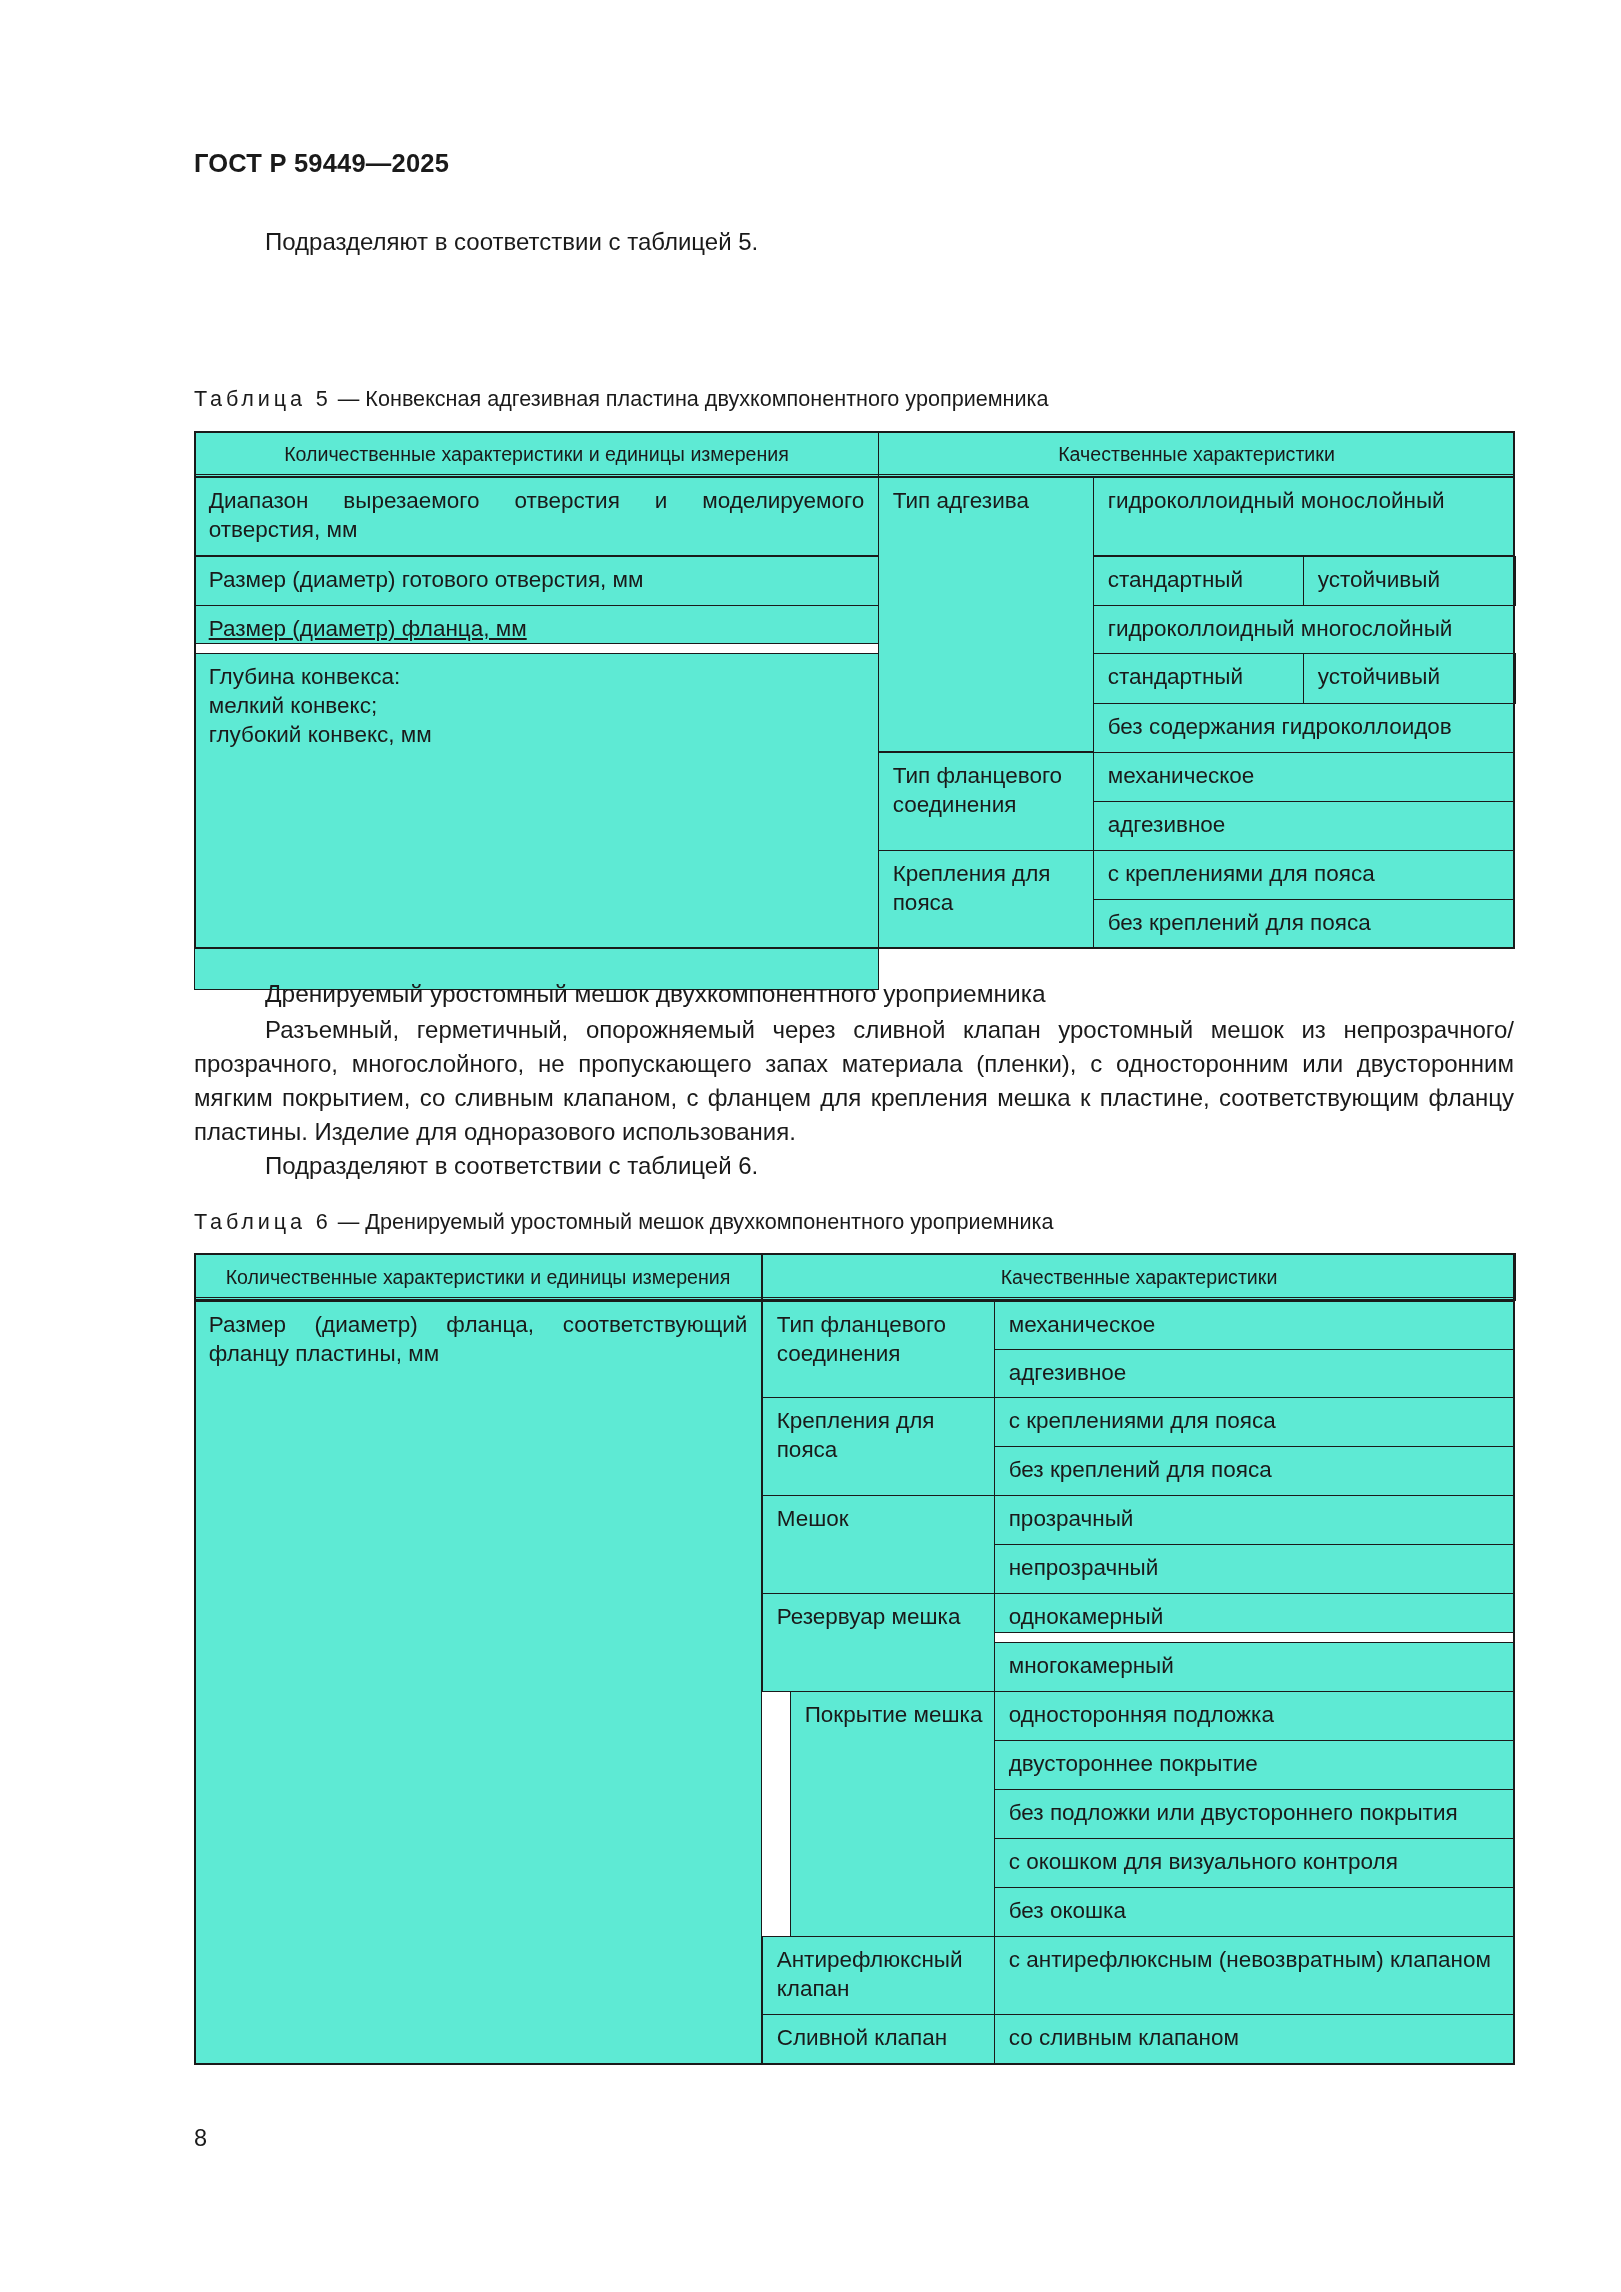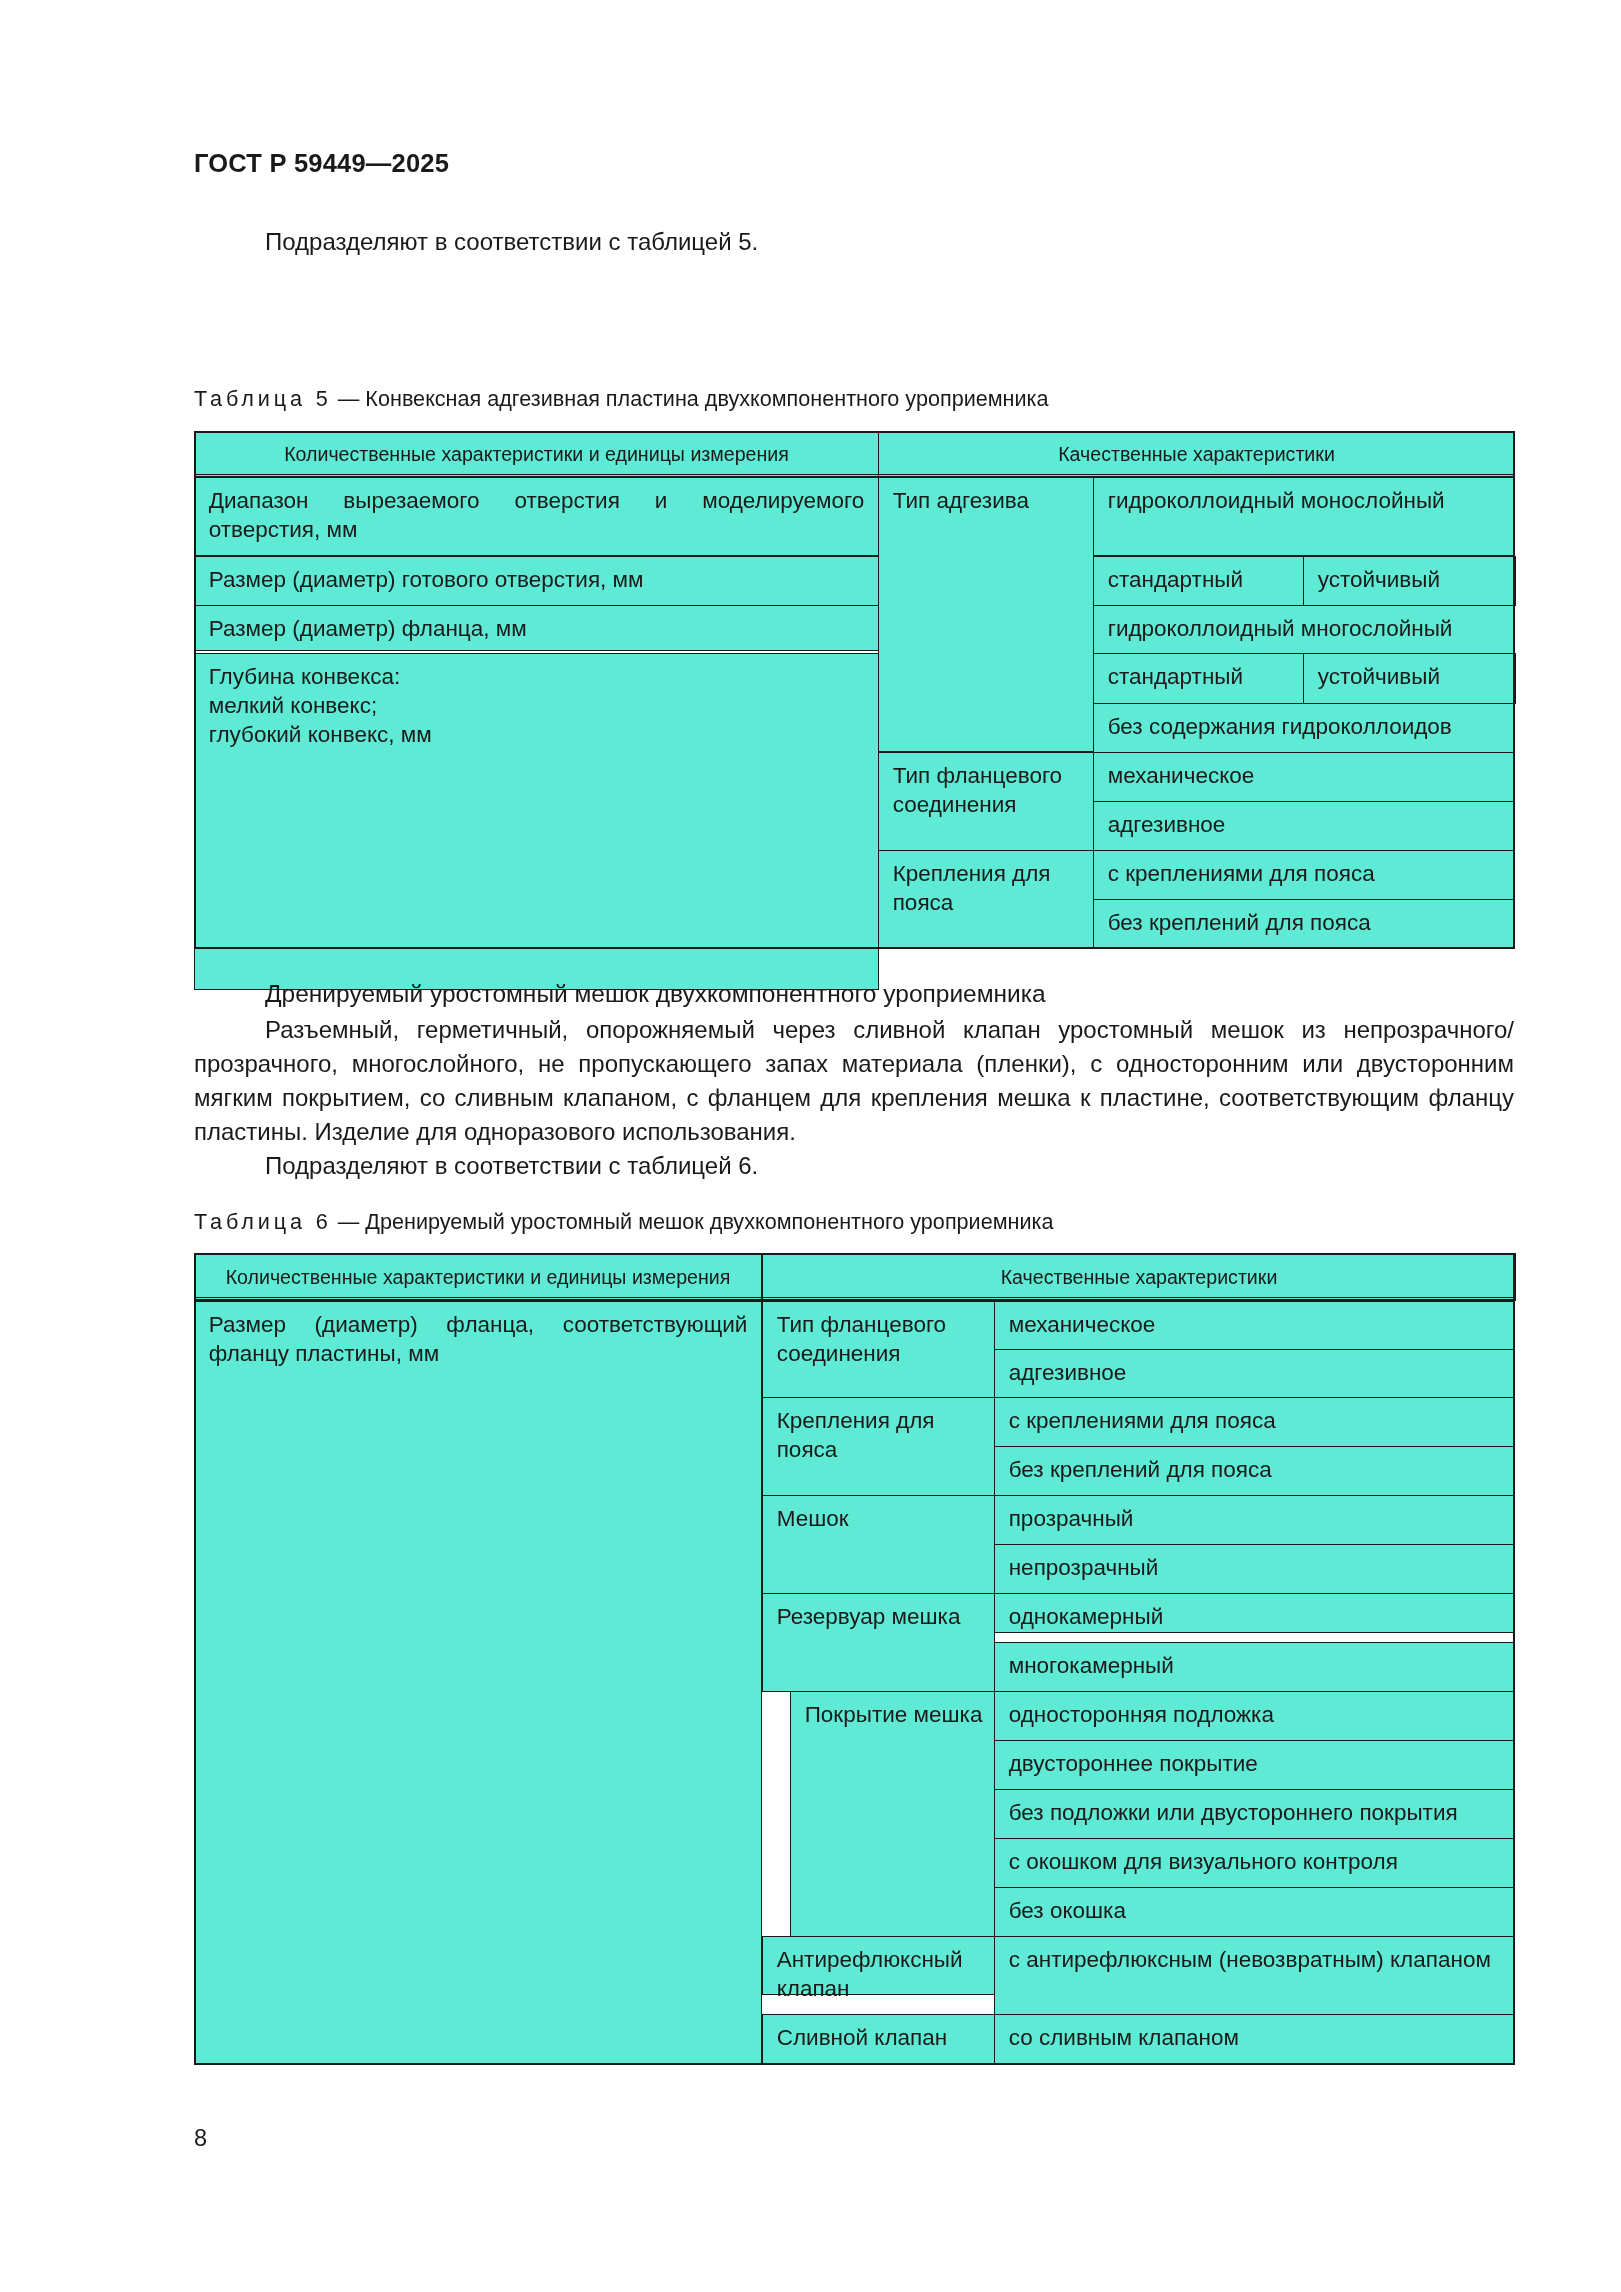--- a/index.html
+++ b/index.html
@@ -35,21 +35,21 @@
   <span class="spaced">Таблица 5</span>
   <span>— Конвексная адгезивная пластина двухкомпонентного уроприемника</span>
 </div>
 
 <div class="grid" style="left:0;top:0;">
   <div class="cell hdr" style="left:194px;top:431px;width:685px;height:46px;">Количественные характеристики и единицы измерения</div>
   <div class="cell hdr" style="left:878px;top:431px;width:637px;height:46px;">Качественные характеристики</div>
 
   <div class="cell just" style="left:194px;top:477px;width:685px;height:79px;">Диапазон вырезаемого отверстия и моделируемого отверстия, мм</div>
   <div class="cell" style="left:194px;top:556px;width:685px;height:50px;">Размер (диаметр) готового отверстия, мм</div>
-  <div class="cell" style="left:194px;top:605px;width:685px;height:46px;">Размер (диаметр) фланца, мм</div>
+  <div class="cell" style="left:194px;top:605px;width:685px;height:39px;text-decoration:underline;">Размер (диаметр) фланца, мм</div>
   <div class="cell" style="left:194px;top:653px;width:685px;height:337px;white-space:pre-line;">Глубина конвекса:
 мелкий конвекс;
 глубокий конвекс, мм</div>
 
   <div class="cell" style="left:878px;top:477px;width:216px;height:275px;">Тип адгезива</div>
   <div class="cell" style="left:878px;top:752px;width:216px;height:99px;">Тип фланцевого соединения</div>
   <div class="cell" style="left:878px;top:850px;width:216px;height:99px;">Крепления для пояса</div>
 
   <div class="cell" style="left:1093px;top:477px;width:422px;height:79px;">гидроколлоидный монослойный</div>
   <div class="cell" style="left:1093px;top:556px;width:211px;height:50px;">стандартный</div>
@@ -83,21 +83,21 @@
   <div class="cell hdr" style="left:194px;top:1253px;width:568px;height:48px;">Количественные характеристики и единицы измерения</div>
   <div class="cell hdr" style="left:762px;top:1253px;width:754px;height:48px;">Качественные характеристики</div>
 
   <div class="cell just" style="left:194px;top:1301px;width:568px;height:764px;">Размер (диаметр) фланца, соответствующий фланцу пластины, мм</div>
 
   <div class="cell" style="left:762px;top:1301px;width:233px;height:97px;">Тип фланцевого соединения</div>
   <div class="cell" style="left:762px;top:1397px;width:233px;height:99px;">Крепления для пояса</div>
   <div class="cell" style="left:762px;top:1495px;width:233px;height:99px;">Мешок</div>
   <div class="cell" style="left:762px;top:1593px;width:233px;height:99px;">Резервуар мешка</div>
   <div class="cell" style="left:790px;top:1691px;width:233px;height:246px;">Покрытие мешка</div>
-  <div class="cell" style="left:762px;top:1936px;width:233px;height:59px;">Антирефлюксный клапан</div>
+  <div class="cell" style="left:762px;top:1936px;width:233px;height:79px;">Антирефлюксный клапан</div>
   <div class="cell" style="left:762px;top:2014px;width:233px;height:50px;">Сливной клапан</div>
 
   <div class="cell" style="left:994px;top:1301px;width:521px;height:49px;">механическое</div>
   <div class="cell" style="left:994px;top:1349px;width:521px;height:49px;">адгезивное</div>
   <div class="cell" style="left:994px;top:1397px;width:521px;height:50px;">с креплениями для пояса</div>
   <div class="cell" style="left:994px;top:1446px;width:521px;height:50px;">без креплений для пояса</div>
   <div class="cell" style="left:994px;top:1495px;width:521px;height:50px;">прозрачный</div>
   <div class="cell" style="left:994px;top:1544px;width:521px;height:50px;">непрозрачный</div>
   <div class="cell" style="left:994px;top:1593px;width:521px;height:40px;">однокамерный</div>
   <div class="cell" style="left:994px;top:1642px;width:521px;height:50px;">многокамерный</div>

